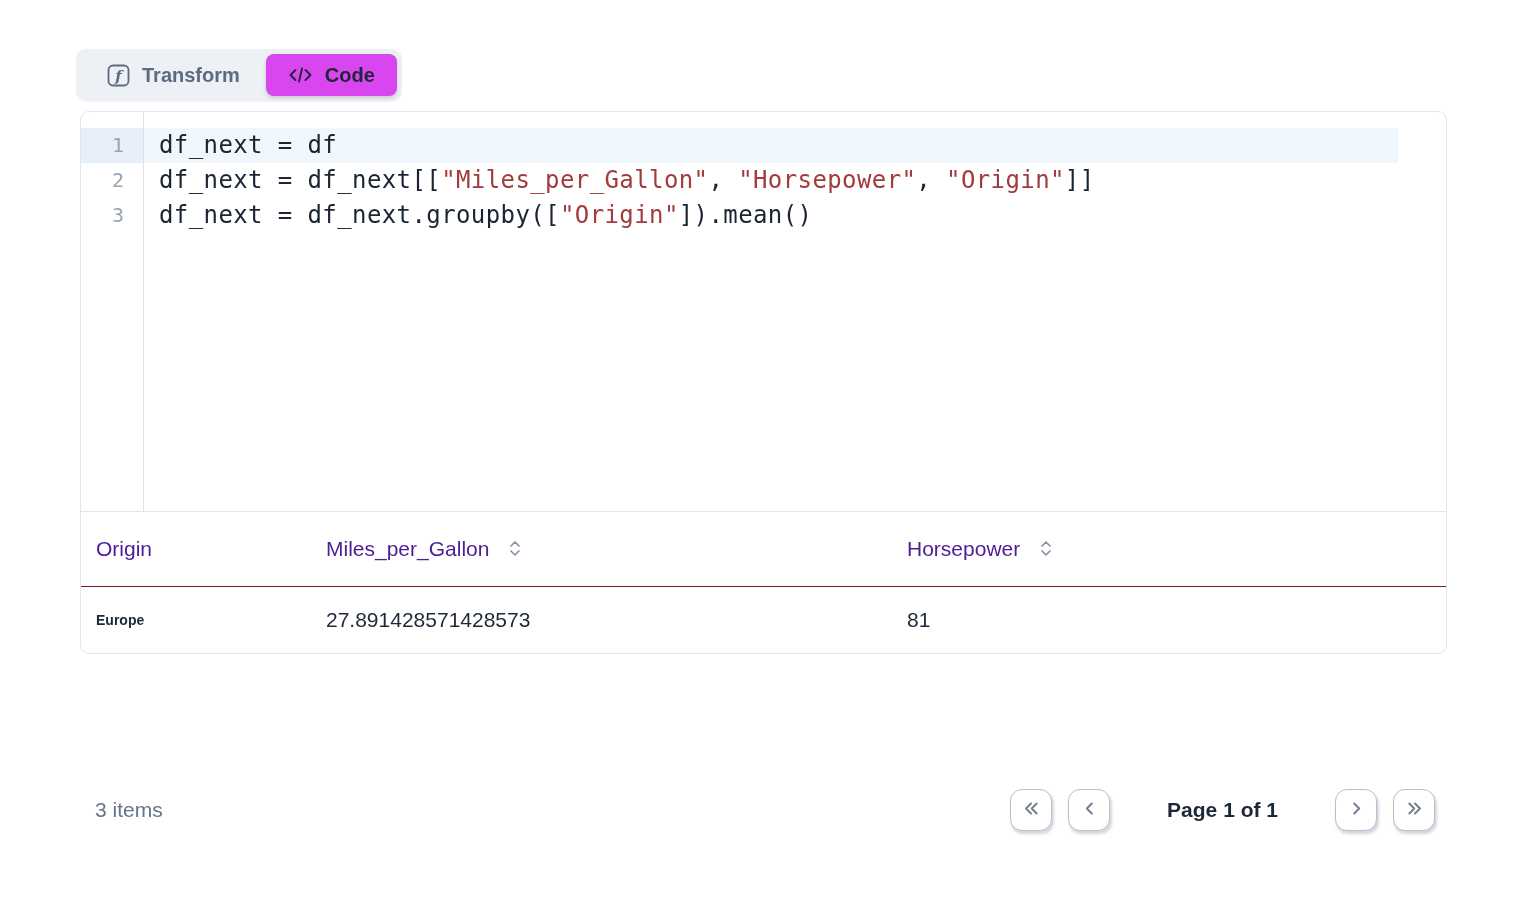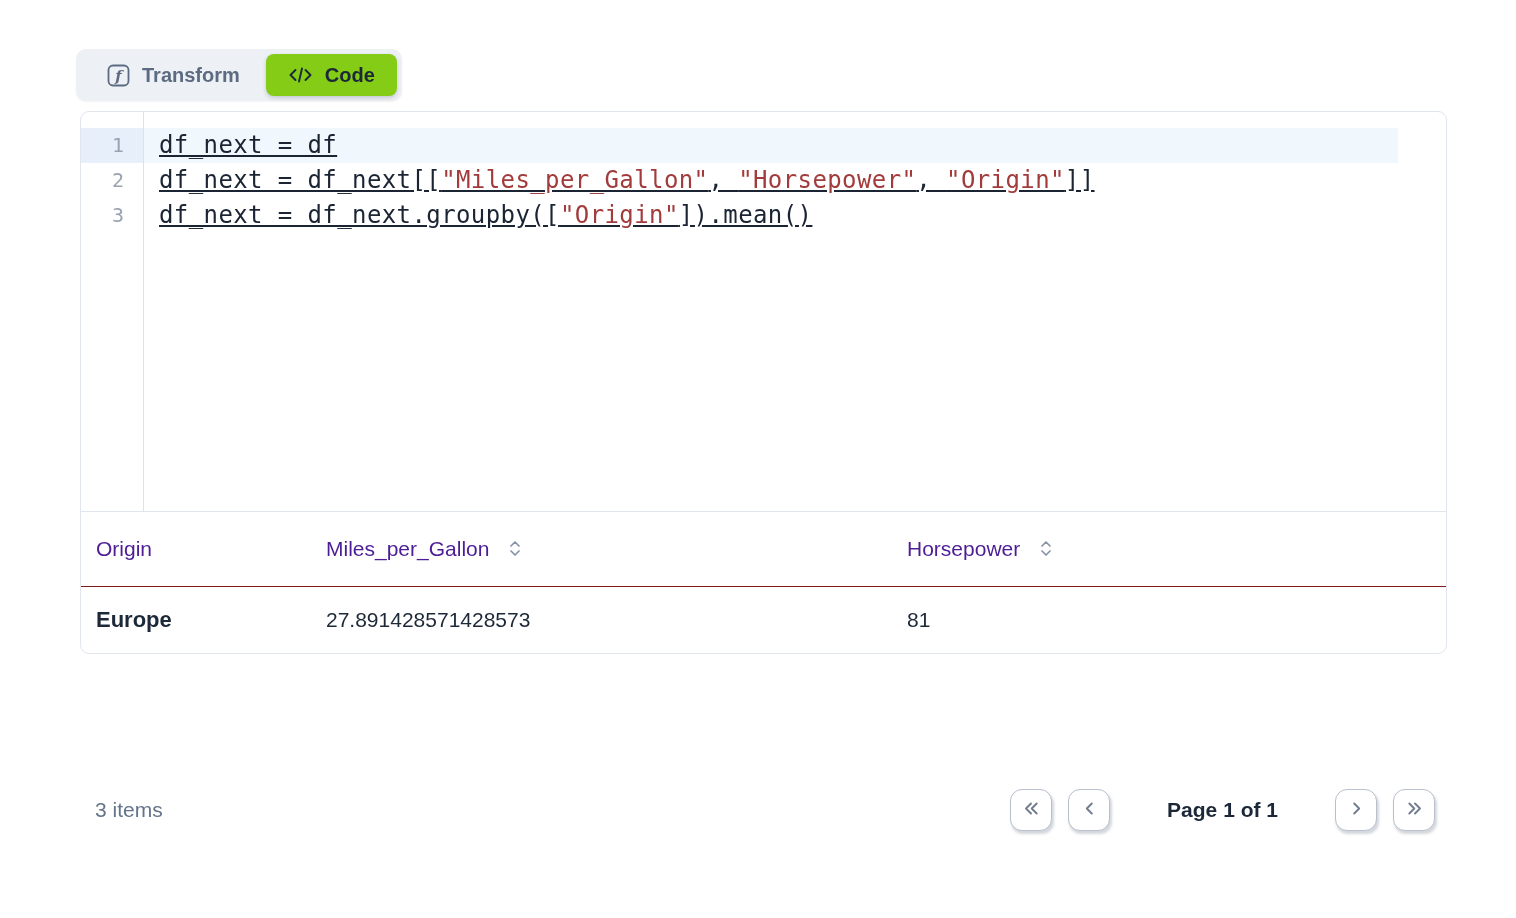--- a/index.html
+++ b/index.html
@@ -15,21 +15,21 @@
   }
   .tab {
     display: flex; align-items: center; gap: 12px;
     border: none; background: transparent; cursor: pointer;
     font-family: "Liberation Sans", sans-serif;
     font-size: 20px; font-weight: 600; color: #5d6b82;
     padding: 0 26px; border-radius: 8px;
   }
   .tab .ticon { display: flex; align-items: center; }
   .tab.active {
-    background: #84cc16; color: #1c2738;
+    background: #d946ef; color: #1c2738;
     box-shadow: 0 2px 4px rgba(16,24,40,0.18);
     padding: 0 22px;
   }
 
   
   .panel {
     position: absolute; left: 80px; top: 111px; width: 1367px;
     border: 1px solid #e1e6ee; border-radius: 9px;
     background: #ffffff; overflow: hidden;
   }
@@ -44,38 +44,37 @@
   .gutter .ln {
     height: 35px; line-height: 35px; text-align: right; padding-right: 19px;
     color: #9aa3b0; font-size: 20px;
   }
   .gutter .ln.active { background: #e7f0fa; }
   .code-lines { flex: 1; padding-top: 16px; padding-right: 48px; overflow: hidden; }
   .code-line {
     height: 35px; line-height: 35px; padding-left: 15px; white-space: pre;
     font-family: "DejaVu Sans Mono", monospace; font-size: 24px; letter-spacing: 0.4px;
     color: #1a2433;
-    text-decoration: underline;
   }
   .code-line.active { background: #f1f8fd; }
   .tok-string { color: #a23b3b; }
 
   
   table.result { width: 100%; border-collapse: collapse; table-layout: fixed; }
   table.result col.c1 { width: 230px; }
   table.result col.c2 { width: 581px; }
   th, td { text-align: left; padding-left: 15px; vertical-align: middle; }
   thead th {
     height: 74px; font-size: 21px; font-weight: 500; color: #4c1d95;
     border-bottom: 1px solid #7f1d1d;
   }
   thead th .hwrap { display: inline-flex; align-items: center; gap: 19px; }
   tbody td { height: 67px; font-size: 21px; color: #1d2939; border-bottom: 1px solid #e7ecf2; }
   tbody tr:last-child td { border-bottom: none; }
-  td.origin { font-weight: 700; font-size: 22px; }
+  td.origin { font-weight: 700; font-size: 14px; }
   .sort-btn { background: none; border: none; cursor: pointer; display: inline-flex; padding: 0; }
 
   
   .footer {
     position: absolute; left: 80px; top: 786px; width: 1367px;
     display: flex; align-items: center; justify-content: space-between;
     padding: 0 12px 0 15px; height: 48px;
   }
   .items-count { font-size: 21px; color: #64748b; }
   .pager { display: flex; align-items: center; padding-left: 40px; }

